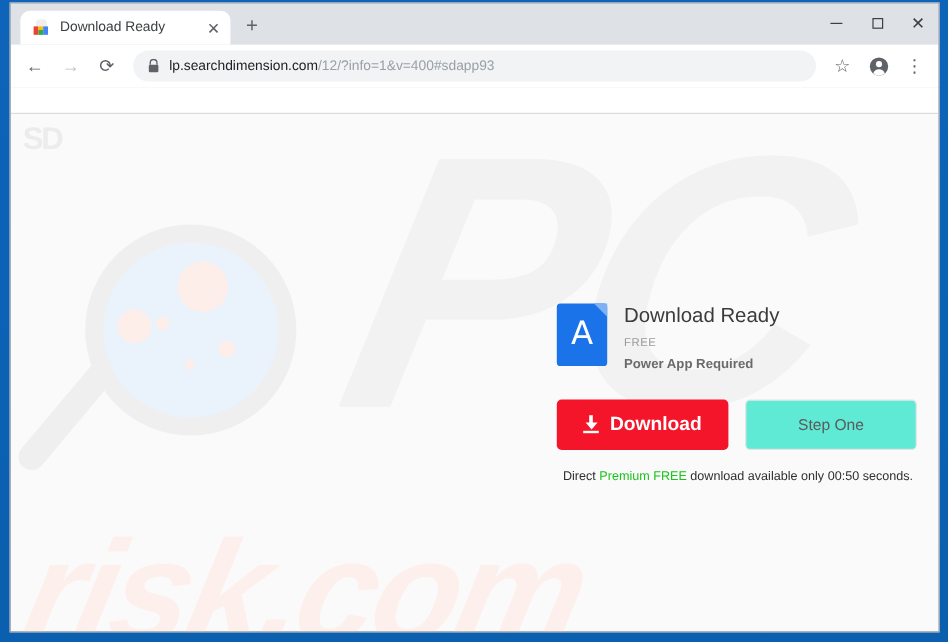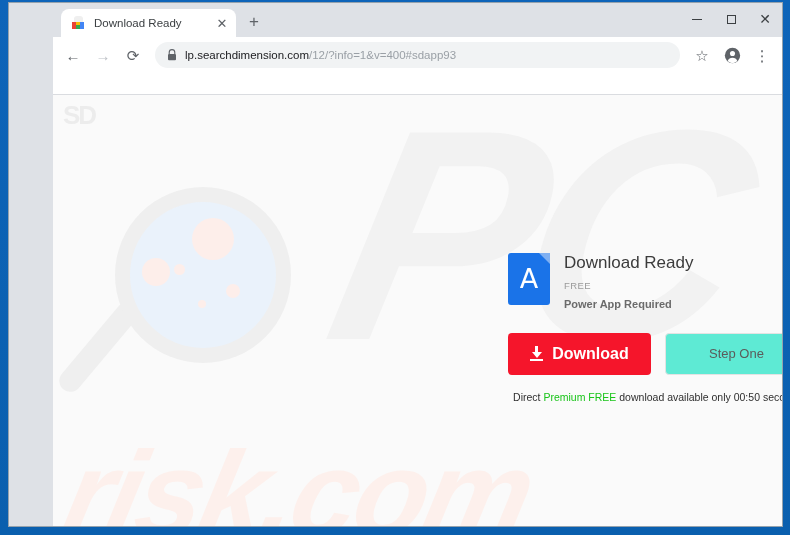--- a/index.html
+++ b/index.html
@@ -25,21 +25,20 @@
     position: absolute;
     left: 8px;
     top: 2px;
     width: 775px;
     height: 525px;
     background: #dee1e6;
     border: 1px solid #95a2ad;
     display: flex;
     flex-direction: column;
     overflow: hidden;
-    padding-left: 44px;
   }
 
   
   #tabstrip {
     position: relative;
     height: 34px;
     background: #dee1e6;
     display: flex;
     align-items: flex-end;
     padding-left: 8px;

